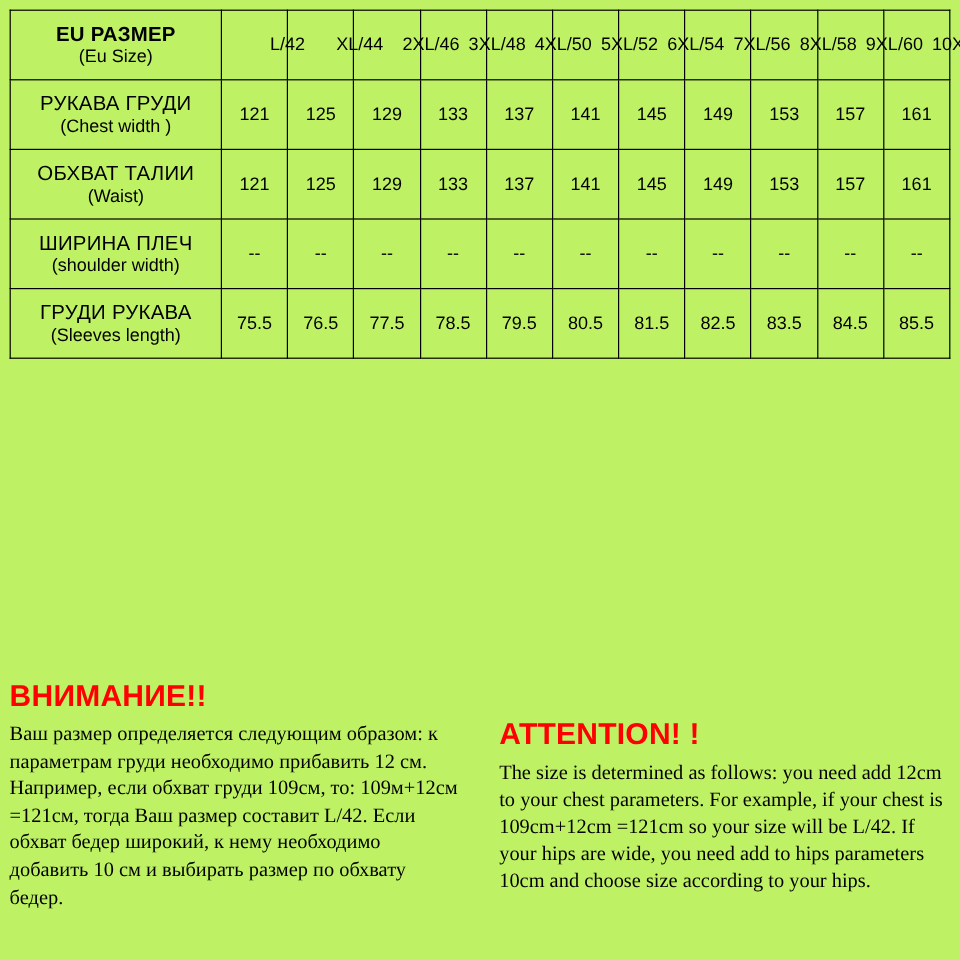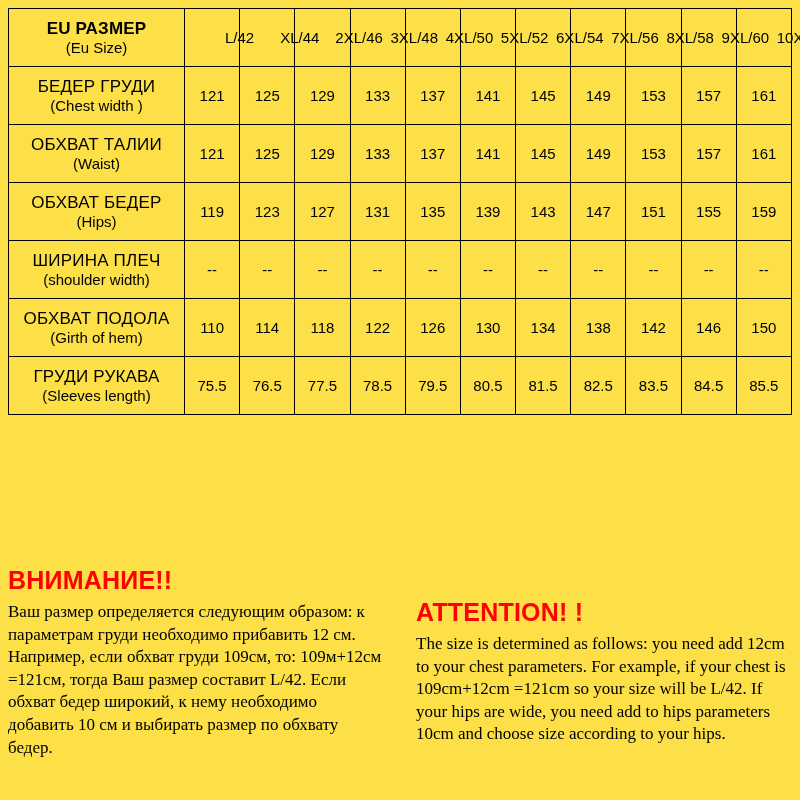--- a/index.html
+++ b/index.html
@@ -6,21 +6,21 @@
   html, body {
     margin: 0; padding: 0;
     width: 800px; height: 800px;
     background: #ffffff;
     font-family: "Liberation Sans", sans-serif;
   }
   #page {
     position: relative;
     width: 800px;
     height: 800px;
-    background: #fde047;
+    background: #bef264;
     overflow: hidden;
   }
 
   
   .table-wrap {
     position: absolute;
     left: 8px;
     top: 8px;
     width: 784px;
   }
@@ -113,21 +113,21 @@
           <td class="val">6XL/54</td>
           <td class="val">7XL/56</td>
           <td class="val">8XL/58</td>
           <td class="val">9XL/60</td>
           <td class="val">10XL/60</td>
         </tr>
 
 
         <tr>
           <td class="rowhead">
-            <span class="ru">БЕДЕР ГРУДИ</span>
+            <span class="ru">РУКАВА ГРУДИ</span>
             <span class="en">(Chest width )</span>
           </td>
           <td class="val">121</td>
           <td class="val">125</td>
           <td class="val">129</td>
           <td class="val">133</td>
           <td class="val">137</td>
           <td class="val">141</td>
           <td class="val">145</td>
           <td class="val">149</td>
@@ -147,73 +147,39 @@
           <td class="val">133</td>
           <td class="val">137</td>
           <td class="val">141</td>
           <td class="val">145</td>
           <td class="val">149</td>
           <td class="val">153</td>
           <td class="val">157</td>
           <td class="val">161</td>
         </tr>
 
-        <tr>
-          <td class="rowhead">
-            <span class="ru">ОБХВАТ БЕДЕР</span>
-            <span class="en">(Hips)</span>
-          </td>
-          <td class="val">119</td>
-          <td class="val">123</td>
-          <td class="val">127</td>
-          <td class="val">131</td>
-          <td class="val">135</td>
-          <td class="val">139</td>
-          <td class="val">143</td>
-          <td class="val">147</td>
-          <td class="val">151</td>
-          <td class="val">155</td>
-          <td class="val">159</td>
-        </tr>
 
         <tr>
           <td class="rowhead">
             <span class="ru">ШИРИНА ПЛЕЧ</span>
             <span class="en">(shoulder width)</span>
           </td>
           <td class="val">--</td>
           <td class="val">--</td>
           <td class="val">--</td>
           <td class="val">--</td>
           <td class="val">--</td>
           <td class="val">--</td>
           <td class="val">--</td>
           <td class="val">--</td>
           <td class="val">--</td>
           <td class="val">--</td>
           <td class="val">--</td>
         </tr>
 
-        <tr>
-          <td class="rowhead">
-            <span class="ru">ОБХВАТ ПОДОЛА</span>
-            <span class="en">(Girth of hem)</span>
-          </td>
-          <td class="val">110</td>
-          <td class="val">114</td>
-          <td class="val">118</td>
-          <td class="val">122</td>
-          <td class="val">126</td>
-          <td class="val">130</td>
-          <td class="val">134</td>
-          <td class="val">138</td>
-          <td class="val">142</td>
-          <td class="val">146</td>
-          <td class="val">150</td>
-        </tr>
 
         <tr>
           <td class="rowhead">
             <span class="ru">ГРУДИ РУКАВА</span>
             <span class="en">(Sleeves length)</span>
           </td>
           <td class="val">75.5</td>
           <td class="val">76.5</td>
           <td class="val">77.5</td>
           <td class="val">78.5</td>

